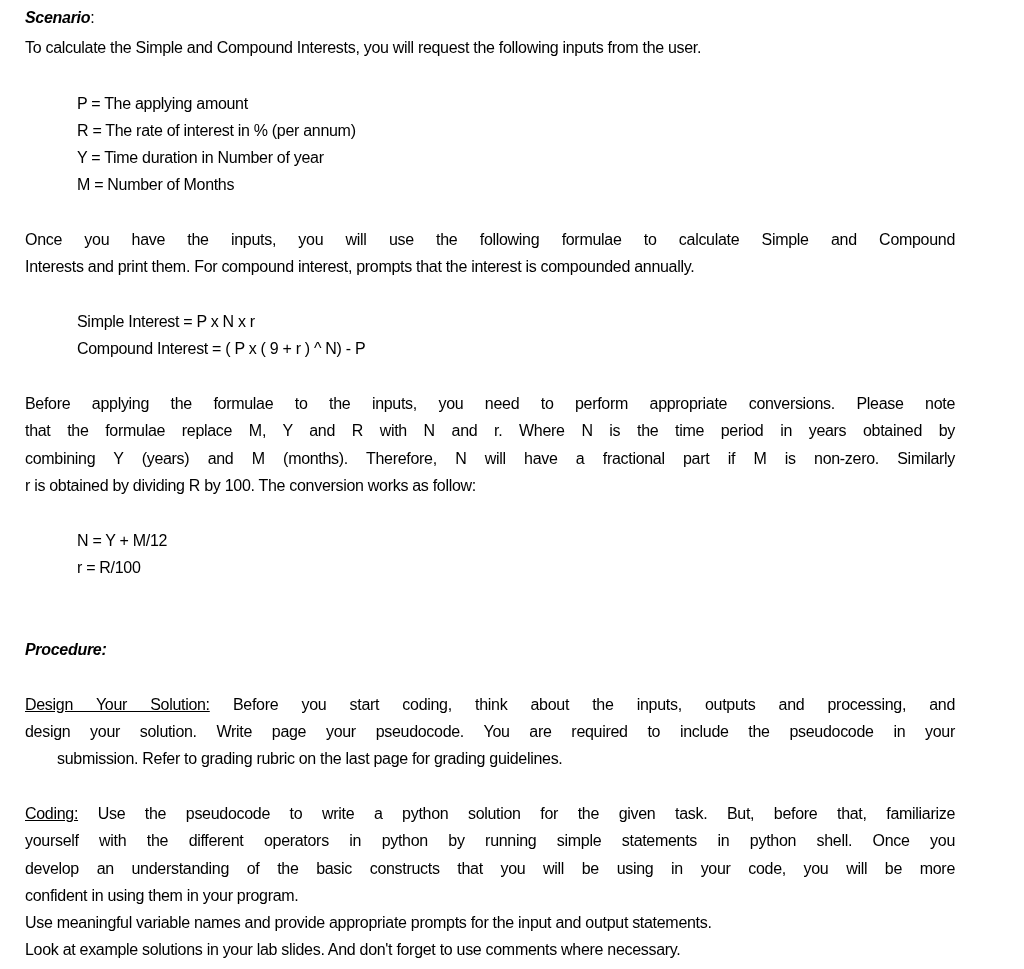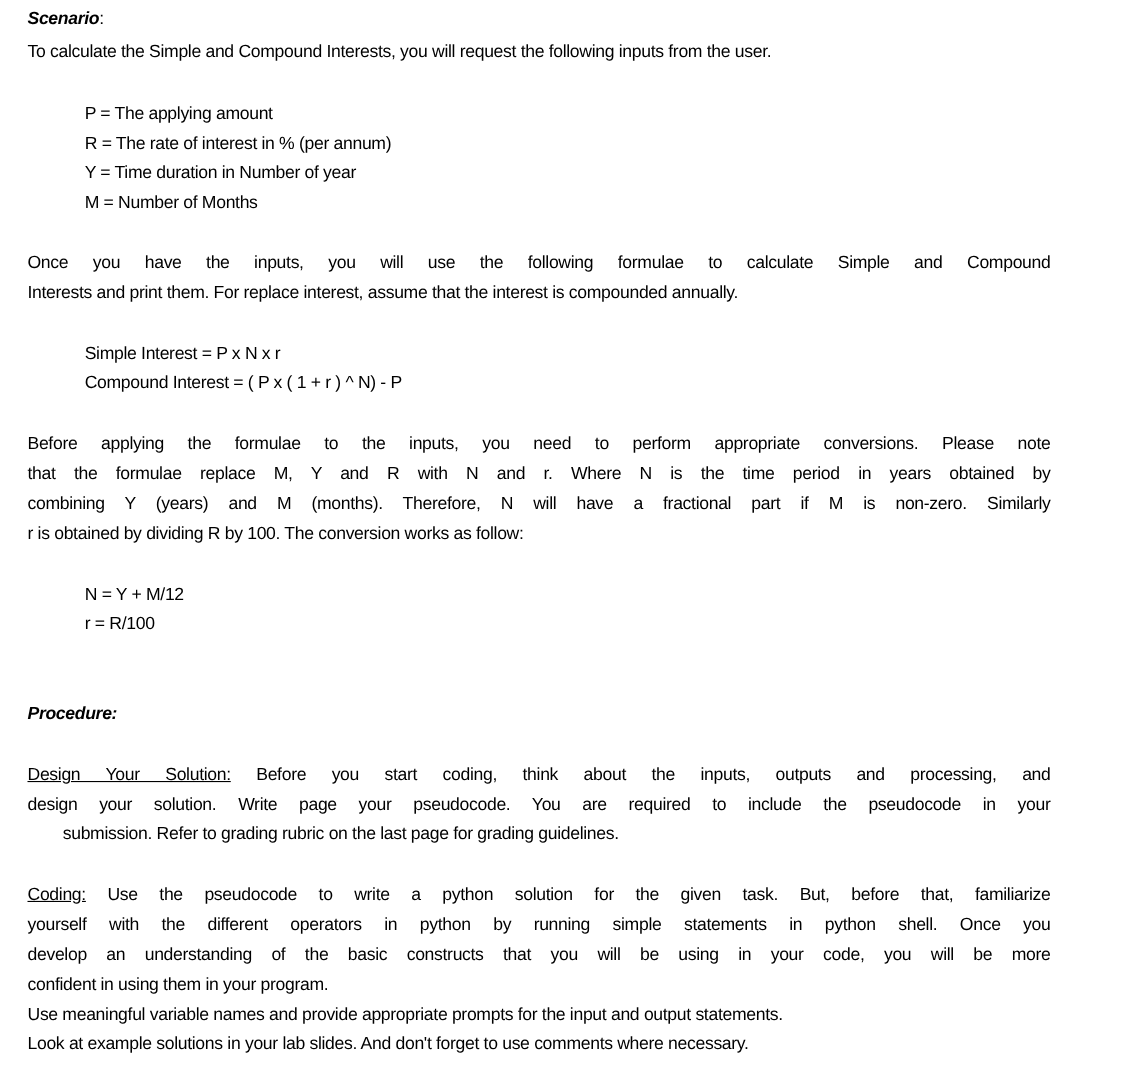--- a/index.html
+++ b/index.html
@@ -41,24 +41,24 @@
 <div class="line" style="top:4px;"><span class="heading">Scenario</span><span>:</span></div>
 
 <div class="line" style="top:34px;">To calculate the  Simple and Compound Interests, you will request the following inputs from the user.</div>
 
 <div class="line indent" style="top:90px;">P  = The applying amount</div>
 <div class="line indent" style="top:117px;">R  = The rate of interest in % (per annum)</div>
 <div class="line indent" style="top:144px;text-align:center;">Y = Time duration in Number of year</div>
 <div class="line indent" style="top:171px;">M = Number of Months</div>
 
 <div class="line just" style="top:226px;">Once you have the inputs, you will use the following formulae to calculate Simple and Compound</div>
-<div class="line" style="top:253px;">Interests and print them. For replace interest, assume that the interest is compounded annually.</div>
+<div class="line" style="top:253px;">Interests and print them. For compound interest, prompts that the interest is compounded annually.</div>
 
 <div class="line indent" style="top:308px;">Simple Interest = P x N x r</div>
-<div class="line indent" style="top:335px;">Compound Interest = ( P x ( 1 + r ) ^ N) - P</div>
+<div class="line indent" style="top:335px;">Compound Interest = ( P x ( 9 + r ) ^ N) - P</div>
 
 <div class="line just" style="top:390px;">Before applying the formulae to the inputs, you need to perform appropriate conversions. Please note</div>
 <div class="line just" style="top:417px;">that the formulae replace M, Y and R with N and r. Where N is the time period in years obtained by</div>
 <div class="line just" style="top:445px;">combining Y (years) and M (months). Therefore, N will have a fractional part if M is non-zero. Similarly</div>
 <div class="line" style="top:472px;">r is obtained by dividing R by 100. The conversion works as follow:</div>
 
 <div class="line indent" style="top:527px;">N = Y + M/12</div>
 <div class="line indent" style="top:554px;">r = R/100</div>
 
 <div class="line heading" style="top:636px;">Procedure:</div>

